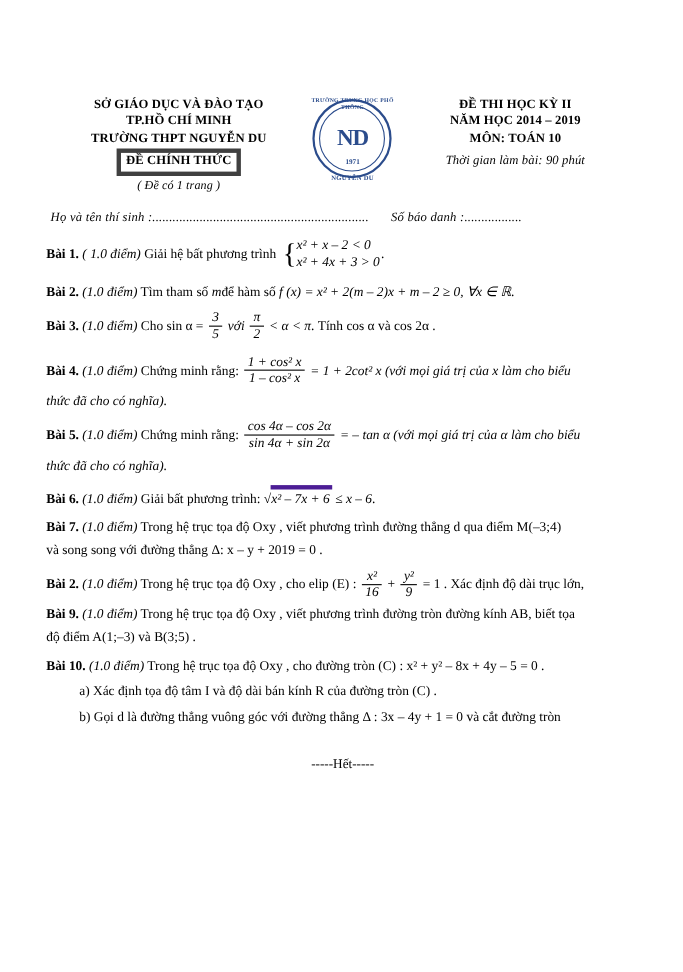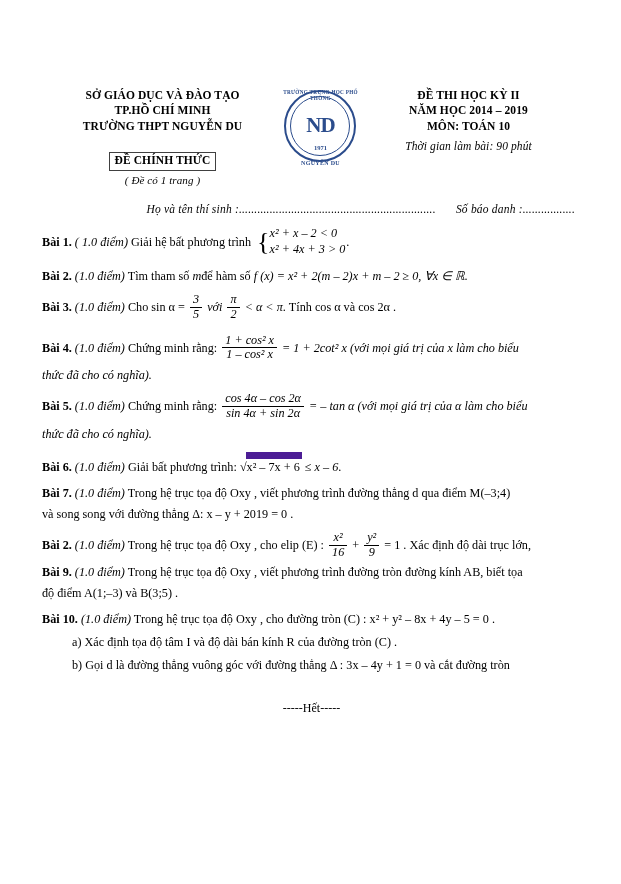--- a/index.html
+++ b/index.html
@@ -35,23 +35,23 @@
   .hdr-left {
     width: 230px;
     text-align: center;
     font-size: 11.5px;
     font-weight: bold;
     line-height: 1.34;
     letter-spacing: 0.1px;
   }
   .hdr-left .boxed {
     display: inline-block;
-    border: 1px solid #404040;
+    border: 4px solid #404040;
     padding: 0px 5px 1px 5px;
-    margin-top: 18px;
+    margin-top: 1px;
     font-weight: bold;
   }
   .hdr-left .sub {
     font-weight: normal;
     font-style: italic;
     font-size: 11px;
     margin-top: 2px;
   }
   .hdr-logo {
     width: 78px;
@@ -121,21 +121,20 @@
   }
   .logo-arc-top { top: 1px; }
   .logo-arc-bot { bottom: 0px; font-size: 6px; }
 
   
   .cand-line {
     margin: 16px 46px 0 46px;
     font-size: 11.5px;
     font-style: italic;
     letter-spacing: 0.2px;
-    text-align: right;
   }
 
   
   .content {
     padding: 12px 40px 0 42px;
     box-sizing: border-box;
     font-size: 12.2px;
     line-height: 1.42;
   }
   .q {
@@ -189,23 +188,24 @@
   }
   .sys {
     display: inline-block;
     vertical-align: middle;
     line-height: 1.3;
     font-style: italic;
     text-align: left;
   }
   .radical {
     display: inline-block;
-    border-top: 7px solid #4c1d95;
+    border-top: 4px solid #4c1d95;
     padding: 0 2px 0 1px;
     margin-left: -1px;
+    font-style: italic;
   }
   .rad-sign { font-style: normal; }
   .nowrap { white-space: nowrap; }
 
   .footer {
     text-align: center;
     margin-top: 26px;
     font-size: 12px;
   }
 </style>

